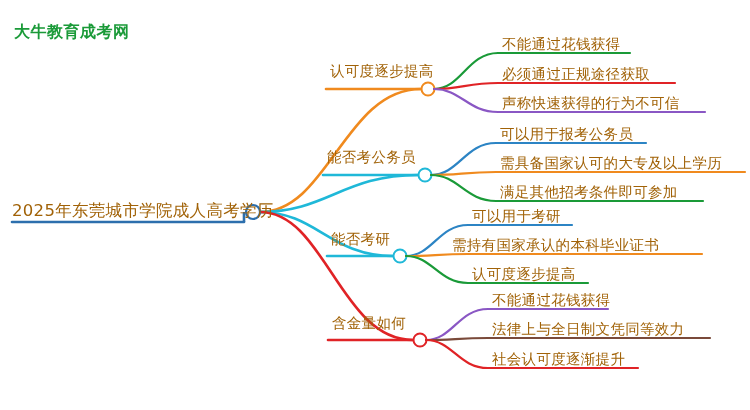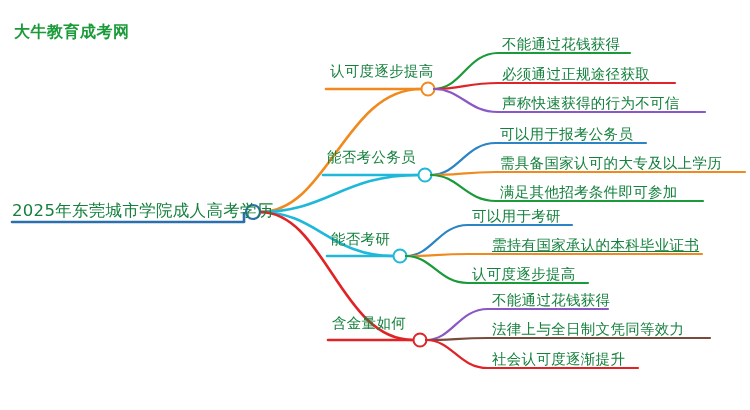--- a/index.html
+++ b/index.html
@@ -56,21 +56,21 @@
   
   #map-svg {
     position: absolute;
     left: 0;
     top: 0;
     width: 750px;
     height: 410px;
   }
   .node-label {
     position: absolute;
-    color: #15803d;
+    color: #a16207;
     white-space: nowrap;
     line-height: 1;
   }
   .root-label {
     font-size: 16.5px;
     letter-spacing: 0.3px;
   }
   .branch-label {
     font-size: 14.5px;
     letter-spacing: 0.3px;
@@ -138,21 +138,21 @@
       <div class="node-label branch-label" style="left: 330px; top: 64px;">认可度逐步提高</div>
       <div class="node-label leaf-label" style="left: 502px; top: 37px;">不能通过花钱获得</div>
       <div class="node-label leaf-label" style="left: 502px; top: 67px;">必须通过正规途径获取</div>
       <div class="node-label leaf-label" style="left: 502px; top: 96px;">声称快速获得的行为不可信</div>
       <div class="node-label branch-label" style="left: 327px; top: 150px;">能否考公务员</div>
       <div class="node-label leaf-label" style="left: 500px; top: 127px;">可以用于报考公务员</div>
       <div class="node-label leaf-label" style="left: 500px; top: 156px;">需具备国家认可的大专及以上学历</div>
       <div class="node-label leaf-label" style="left: 500px; top: 185px;">满足其他招考条件即可参加</div>
       <div class="node-label branch-label" style="left: 331px; top: 232px;">能否考研</div>
       <div class="node-label leaf-label" style="left: 472px; top: 209px;">可以用于考研</div>
-      <div class="node-label leaf-label" style="left: 492px; top: 238px; text-decoration: underline;">需持有国家承认的本科毕业证书</div>
+      <div class="node-label leaf-label" style="left: 452px; top: 238px;">需持有国家承认的本科毕业证书</div>
       <div class="node-label leaf-label" style="left: 472px; top: 267px;">认可度逐步提高</div>
       <div class="node-label branch-label" style="left: 332px; top: 316px;">含金量如何</div>
       <div class="node-label leaf-label" style="left: 492px; top: 293px;">不能通过花钱获得</div>
       <div class="node-label leaf-label" style="left: 492px; top: 322px;">法律上与全日制文凭同等效力</div>
       <div class="node-label leaf-label" style="left: 492px; top: 352px;">社会认可度逐渐提升</div>
     </div>
 
 </div>
 
 </body></html>

